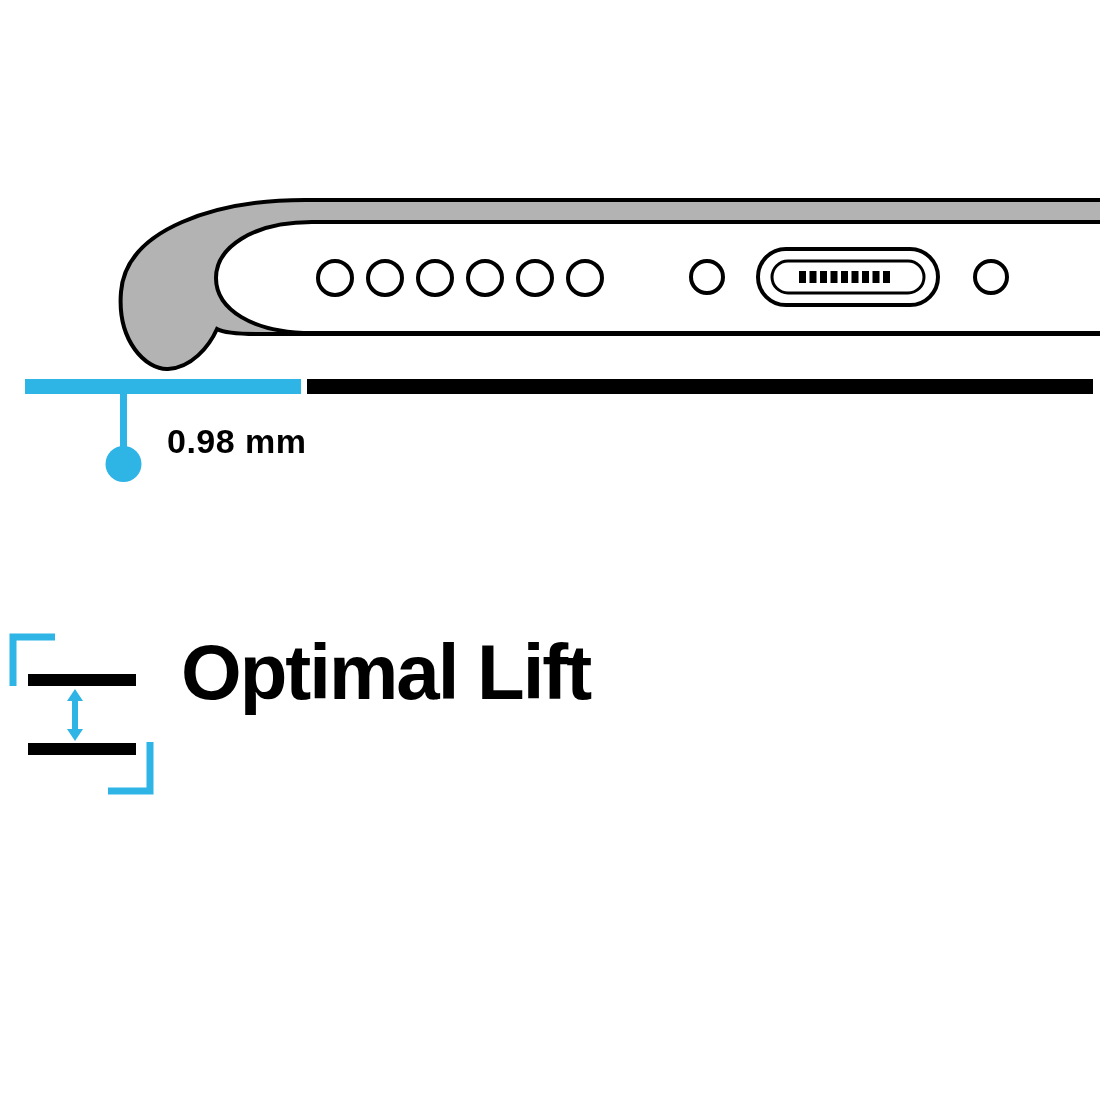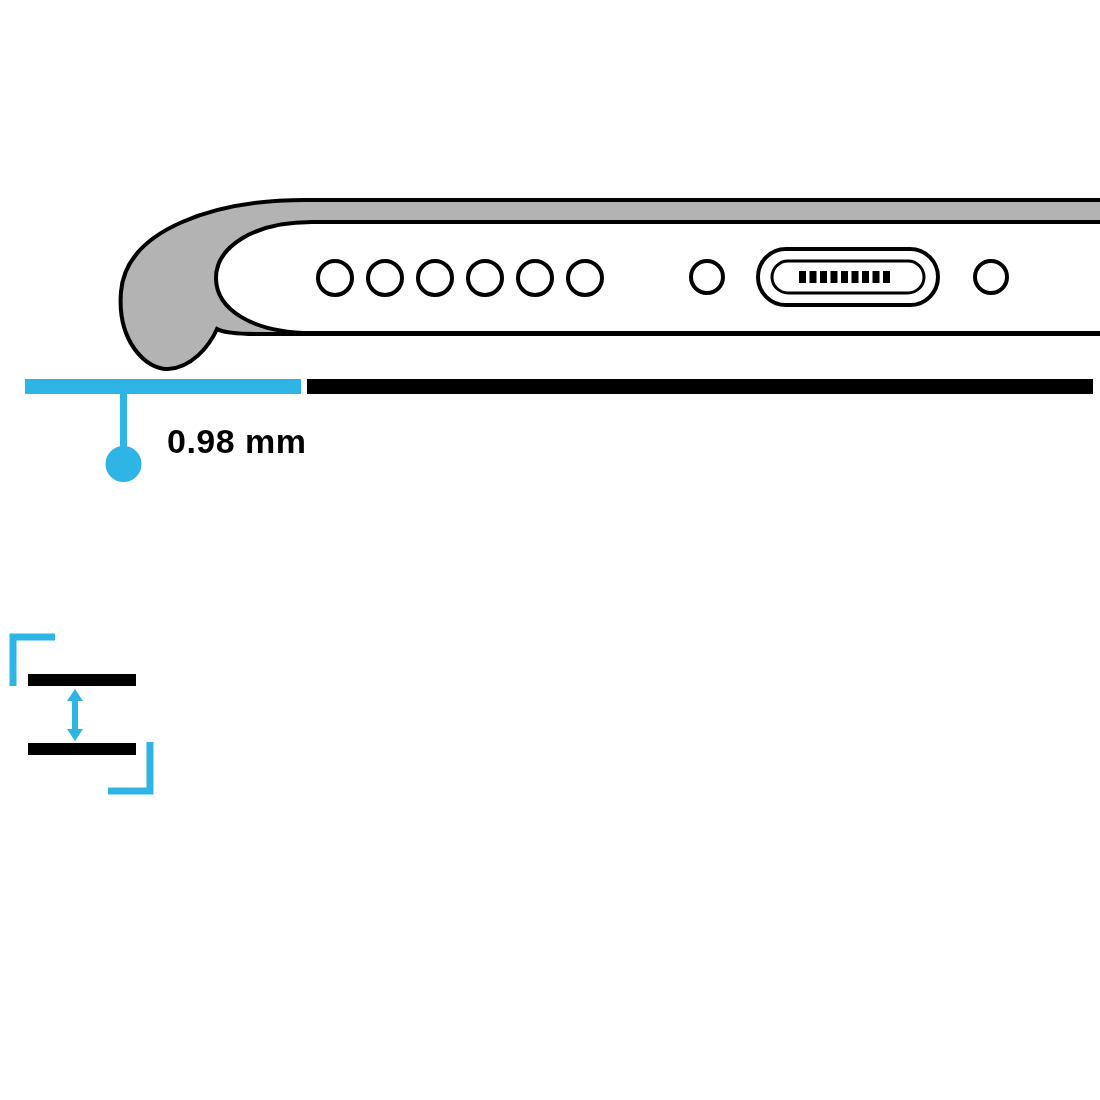--- a/index.html
+++ b/index.html
@@ -93,15 +93,16 @@
       <g>
         <line x1="75" y1="700" x2="75" y2="730" class="accent-s" stroke-width="6"></line>
         <polygon points="75,689 67,701 83,701" class="accent-f"></polygon>
         <polygon points="75,741 67,729 83,729" class="accent-f"></polygon>
       </g>
     </g>
   </svg>
 
   <div class="txt measure-label">0.98 mm</div>
 
+  <div class="txt feature-title">Optimal Lift</div>
 
 
 </div>
 
 </body></html>

